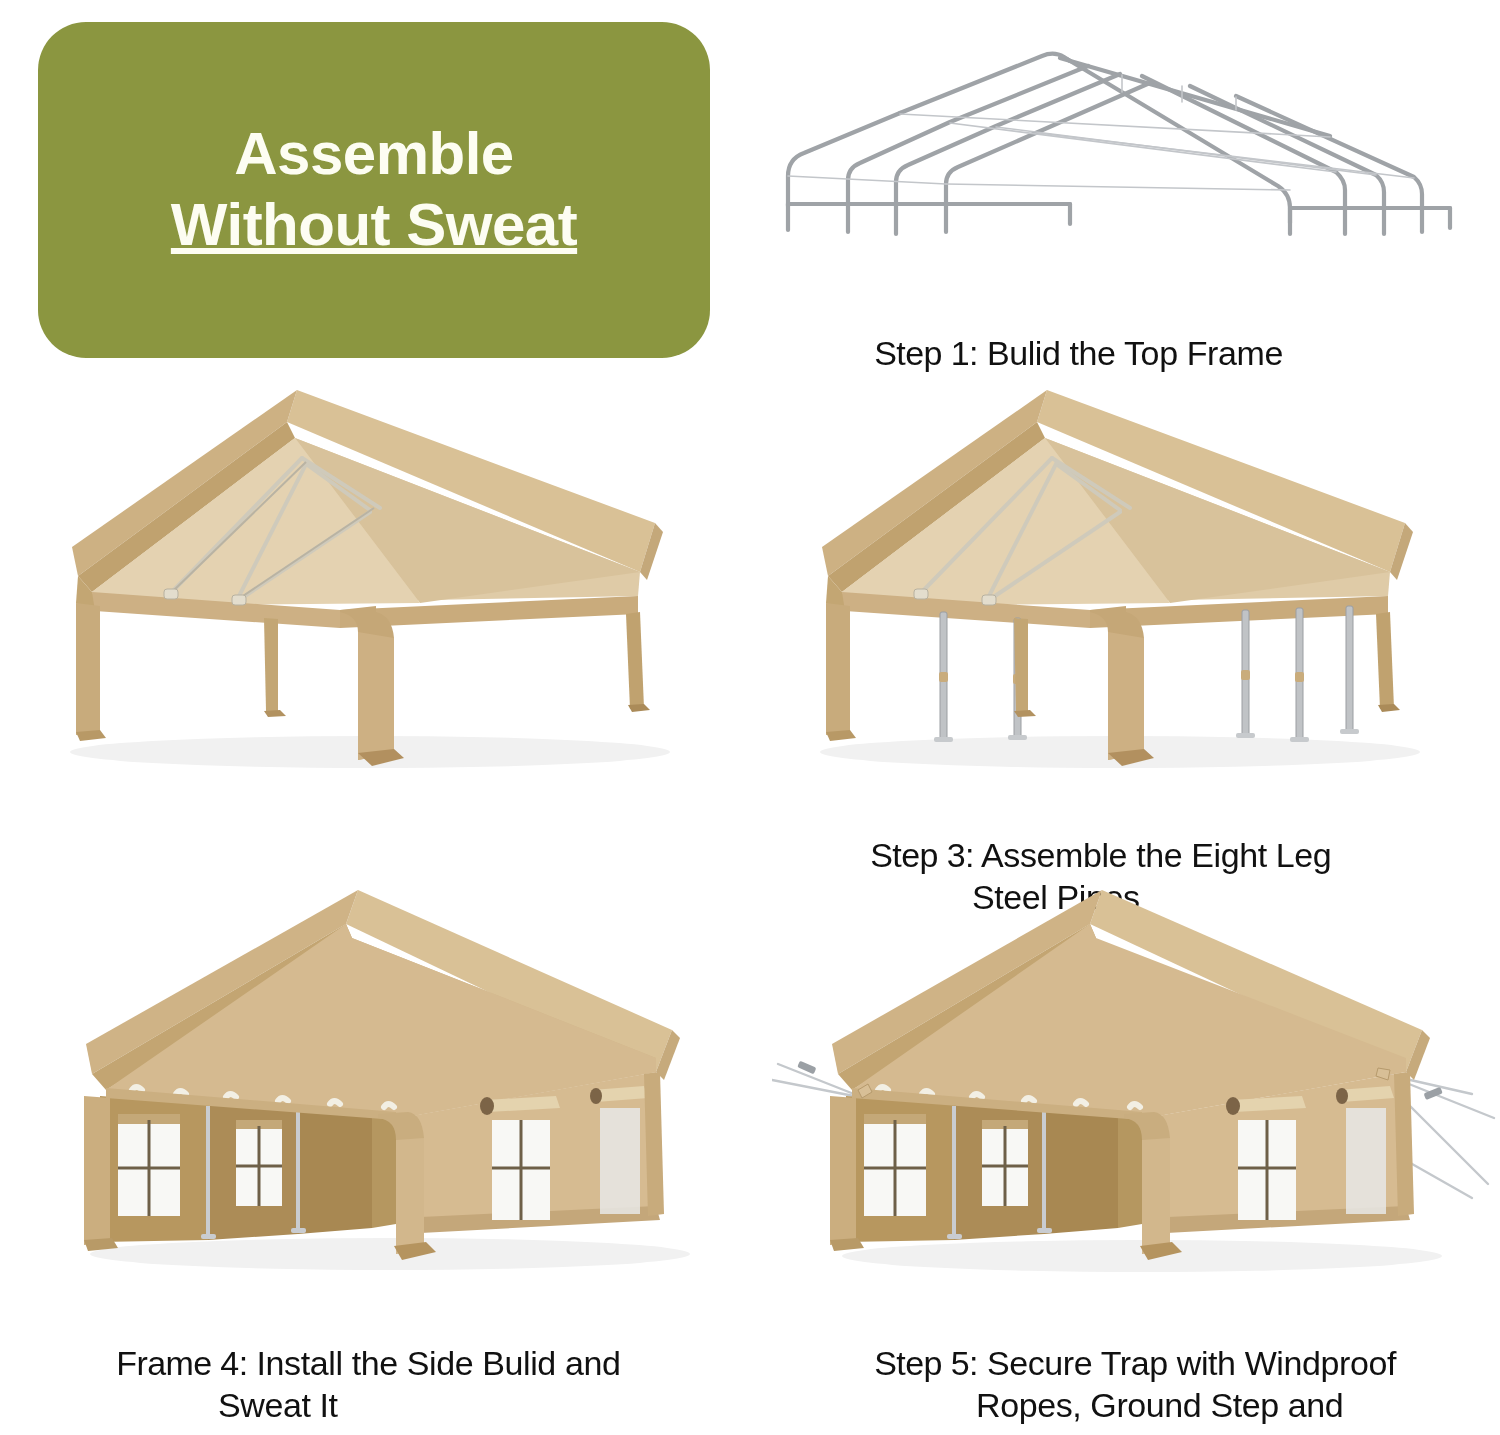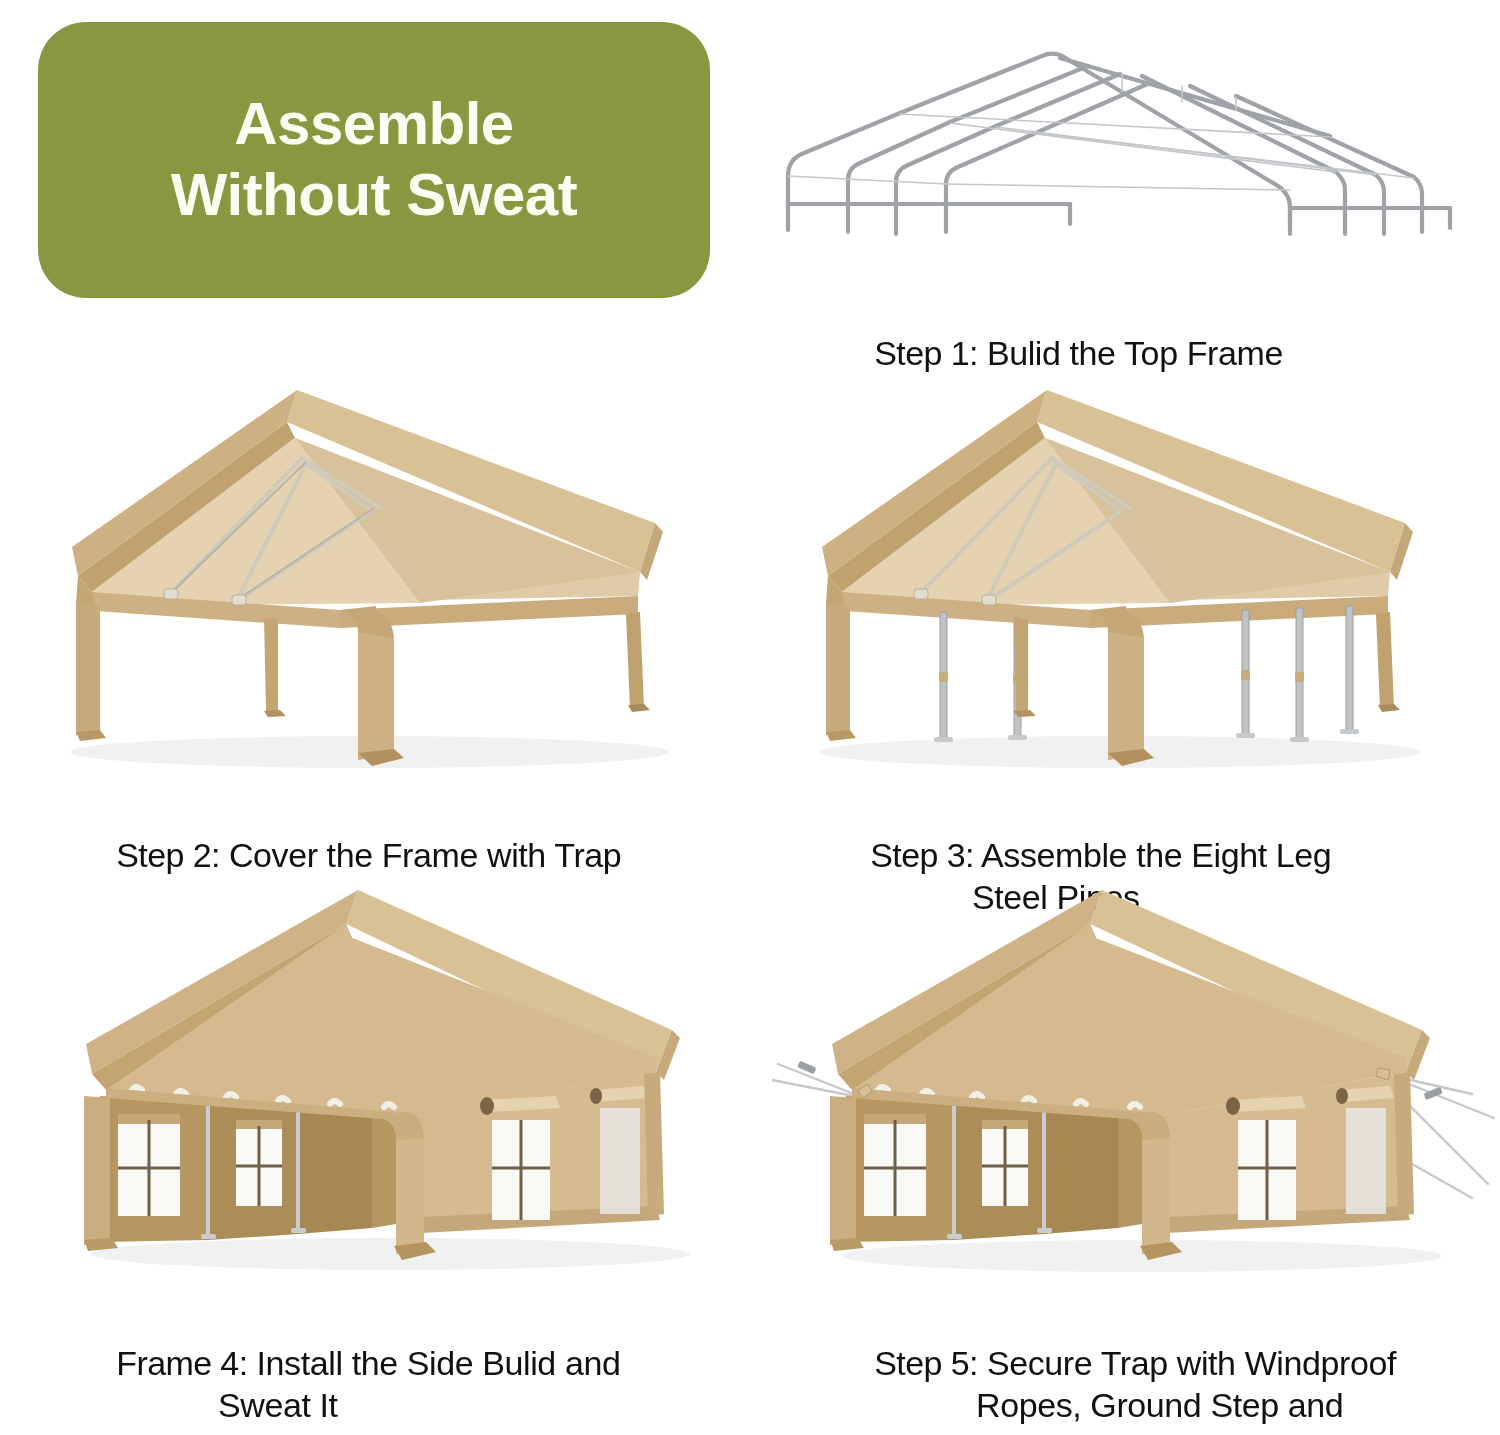--- a/index.html
+++ b/index.html
@@ -22,39 +22,39 @@
     height: 1435px;
     background: #ffffff;
   }
 
   
   .badge {
     position: absolute;
     left: 38px;
     top: 22px;
     width: 672px;
-    height: 276px;
+    height: 336px;
     background: #8b9640;
     border-radius: 48px;
     display: flex;
     align-items: center;
     justify-content: center;
     text-align: center;
     box-sizing: border-box;
     padding: 0 38px;
   }
   .badge-text {
     color: #fdfdf2;
     font-size: 60px;
     line-height: 1.18;
     font-weight: bold;
     letter-spacing: -0.5px;
     font-family: "Liberation Sans", "DejaVu Sans", sans-serif;
   }
-  .badge-text .l2 { display: block; }
+  .badge-text .l2 { display: block; text-decoration: underline; }
 
   
   .panel { position: absolute; }
 
   .figure {
     position: relative;
     width: 100%;
     overflow: hidden;
   }
   .figure svg { display: block; width: 100%; height: 100%; }
@@ -210,23 +210,20 @@
         <g stroke="#b9b3a3" stroke-width="2" fill="none">
           <path d="M132 232 L266 102"></path>
           <path d="M200 238 L334 148"></path>
         </g>
 
         <g fill="#e3ddcd" stroke="#b7b1a0" stroke-width="1">
           <rect x="124" y="229" width="14" height="10" rx="3"></rect>
           <rect x="192" y="235" width="14" height="10" rx="3"></rect>
         </g>
       </svg>
-    </div>
-    <div class="caption">
-      <span class="step-label">Step 2:</span><span> </span><span class="step-body">Cover the Frame with Trap</span>
     </div>
   </div>
 
   <div class="panel" id="panel-3">
     <div class="figure">
       <svg viewBox="0 0 700 420" preserveAspectRatio="xMidYMid meet">
         <ellipse cx="330" cy="392" rx="300" ry="16" fill="#f1f1f1"></ellipse>
         <path d="M257 30 L615 163 L600 212 L247 62 Z" fill="#d9c196"></path>
         <path d="M615 163 L600 212 L607 220 L623 172 Z" fill="#c4a87a"></path>
         <path d="M257 30 L247 62 L38 216 L32 187 Z" fill="#cdb183"></path>

